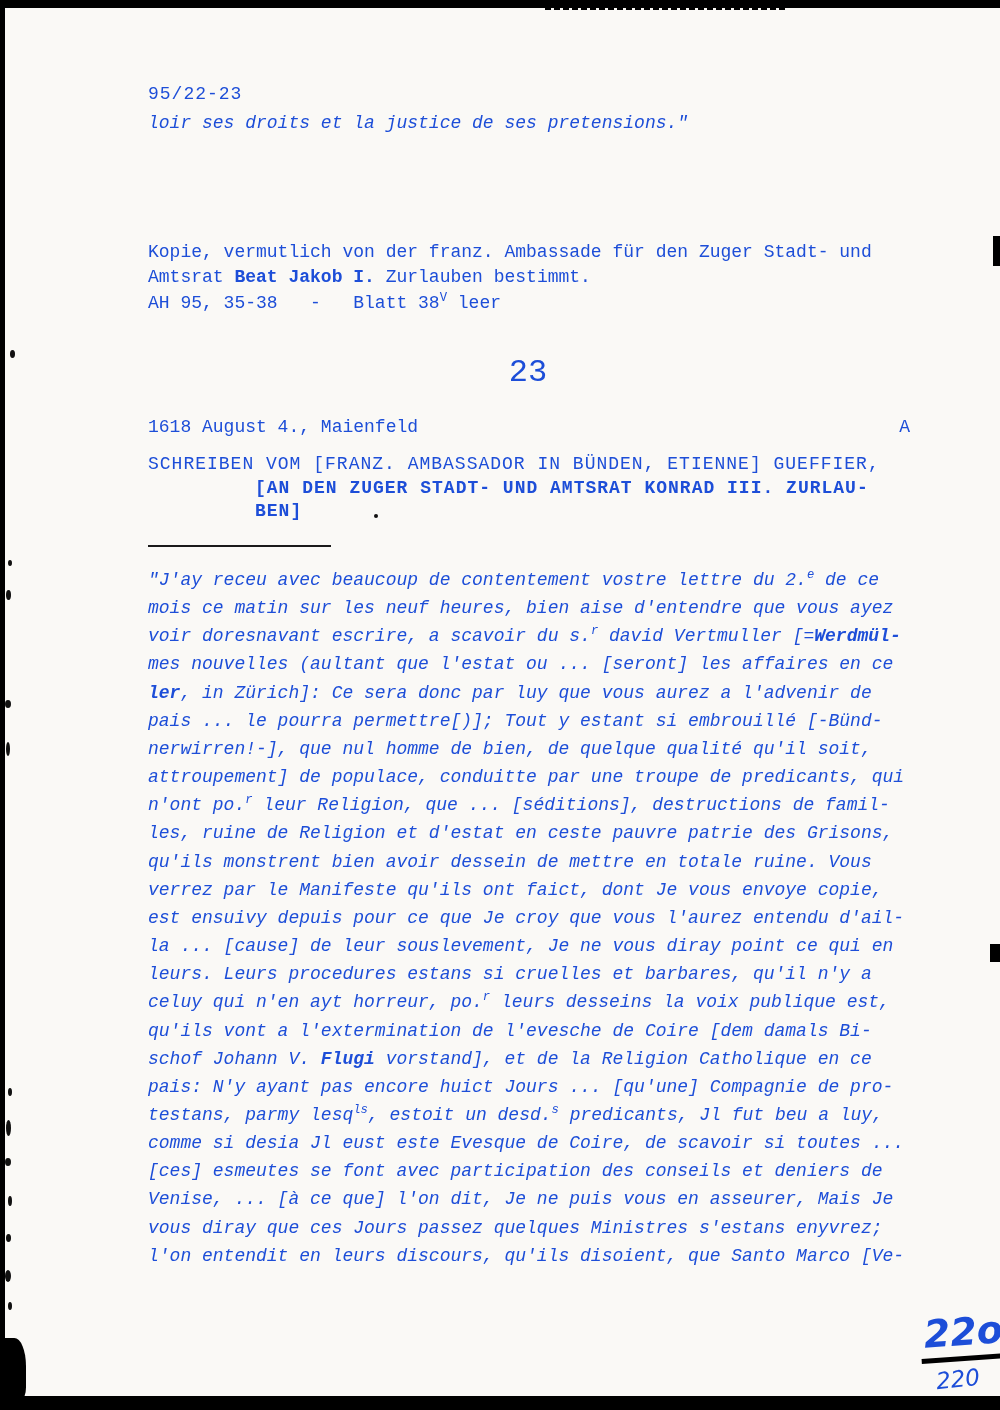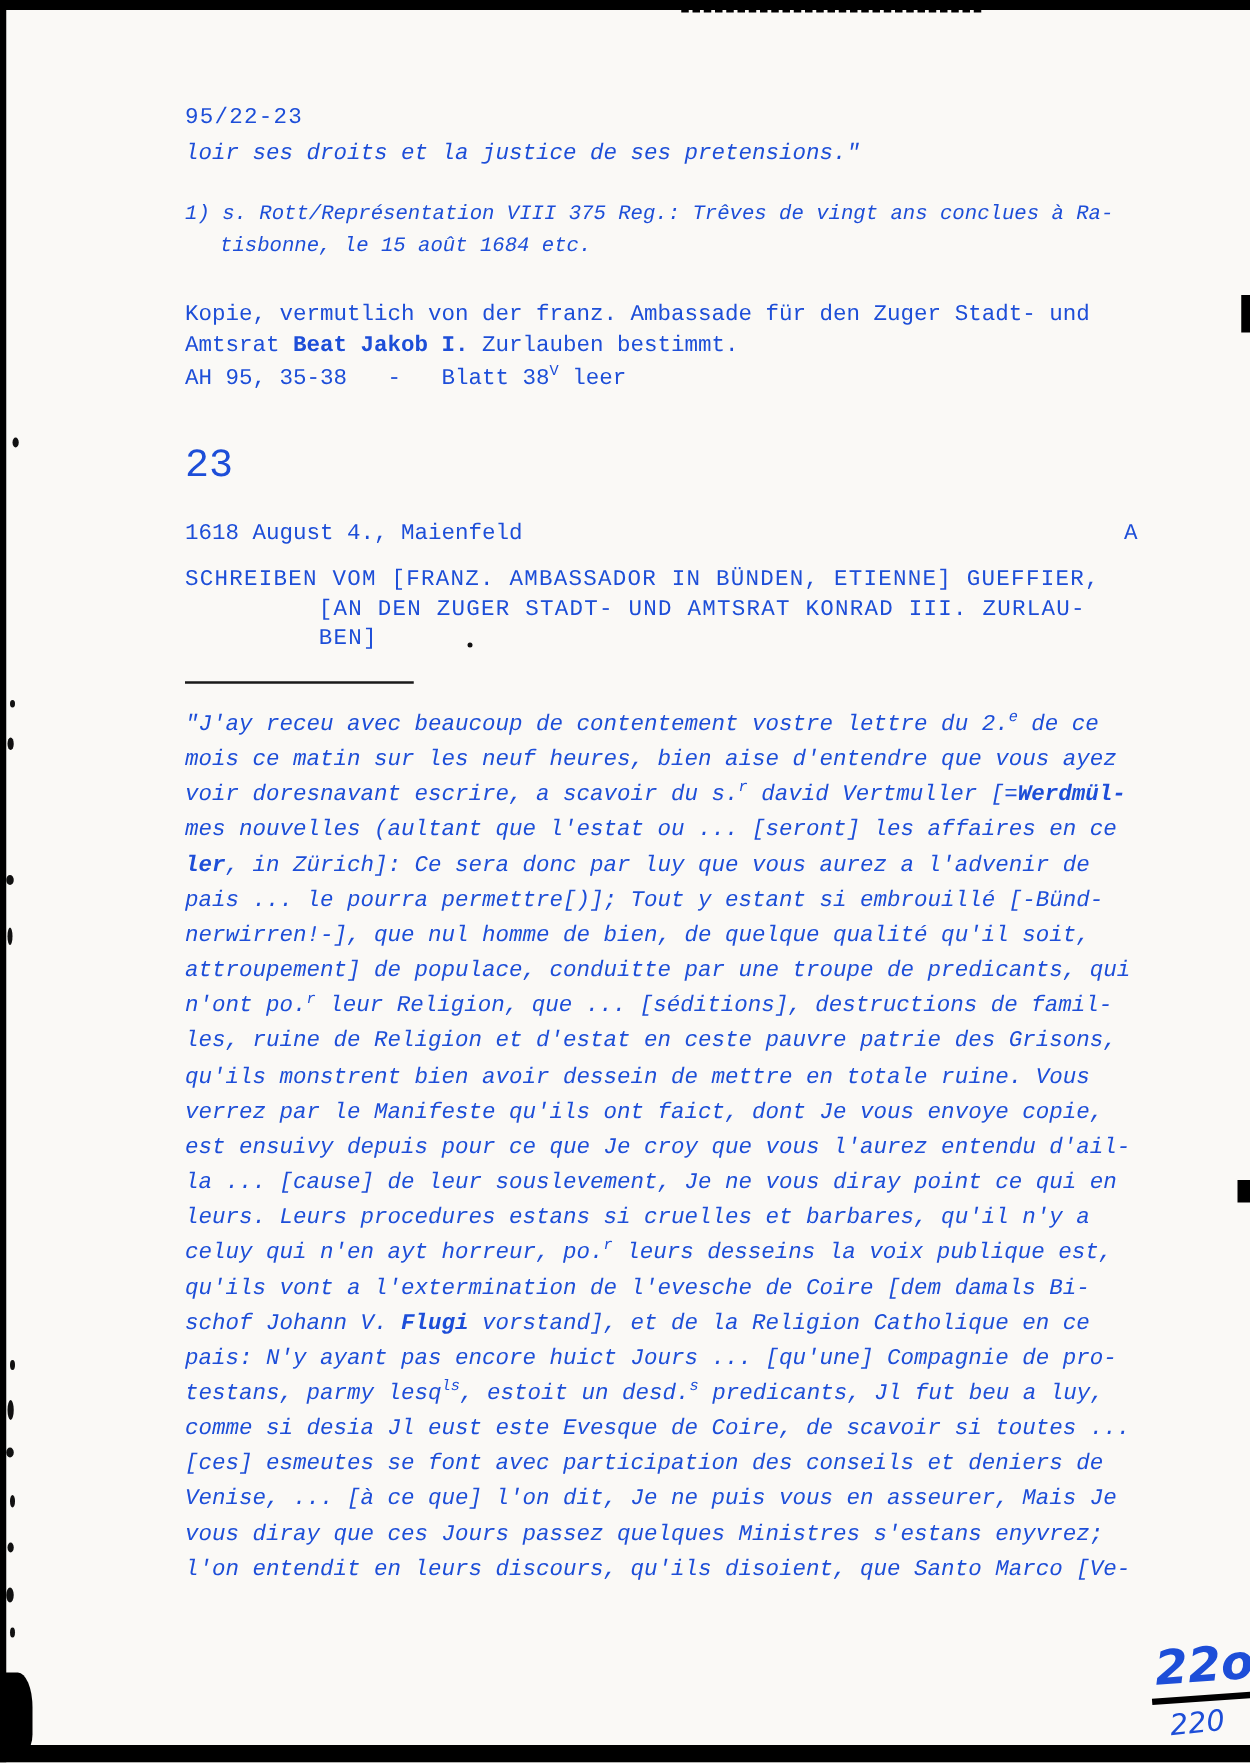--- a/index.html
+++ b/index.html
@@ -7,24 +7,24 @@
   .page{position:relative;width:1000px;height:1410px;background:#faf9f6;overflow:hidden;color:#1d4ed8;}
   .abs{position:absolute;}
   .b{font-weight:bold;}
   sup{font-size:68%;line-height:0;}
   .tline{white-space:pre;}
   #archive-ref{left:148px;top:84px;font-size:18px;letter-spacing:1px;}
   #carryover{left:148px;top:113px;font-size:18px;font-style:italic;}
   #footnote{left:148px;top:158px;font-size:16.5px;font-style:italic;line-height:26px;}
   #footnote .tline:nth-child(2){padding-left:28px;}
   #provenance{left:148px;top:240px;font-size:18px;line-height:25.3px;}
-  #doc-number{left:148px;top:354px;width:760px;text-align:left;font-size:32px;}
+  #doc-number{left:148px;top:354px;width:760px;text-align:center;font-size:32px;}
   #date-row{left:148px;top:417px;width:762px;display:flex;justify-content:space-between;font-size:18px;}
   #heading{left:148px;top:453px;font-size:18px;line-height:23.5px;letter-spacing:1px;}
-  #heading .tline:nth-child(n+2){padding-left:107px;}
+  #heading .tline:nth-child(n+2){padding-left:107px;font-weight:bold;}
   #rule{left:148px;top:545px;width:183px;height:2px;background:#1a1a1a;}
   #letter-body{left:148px;top:566px;font-size:18px;font-style:italic;line-height:28.15px;}
   .edge{background:#000;}
   #hw-big{left:920px;top:1310px;font-family:"DejaVu Sans",sans-serif;font-style:italic;font-weight:bold;font-size:38px;border-bottom:5px solid #000;padding:0 4px 2px 4px;transform:rotate(-4deg);}
   #hw-small{left:936px;top:1366px;font-family:"DejaVu Sans",sans-serif;font-style:italic;font-size:23px;transform:rotate(-6deg);}
   .speck{position:absolute;background:#111;border-radius:50%;}
 </style>
 </head>
 <body>
 
@@ -48,24 +48,20 @@
   <div class="speck" style="left:8px;top:1196px;width:4px;height:10px"></div>
   <div class="speck" style="left:6px;top:1234px;width:5px;height:8px"></div>
   <div class="speck" style="left:5px;top:1270px;width:6px;height:12px"></div>
   <div class="speck" style="left:8px;top:1302px;width:4px;height:8px"></div>
   <div class="speck" style="left:374px;top:514px;width:4px;height:4px"></div>
 
   <div id="archive-ref" class="abs">95/22-23</div>
 
   <div id="carryover" class="abs">loir ses droits et la justice de ses pretensions."</div>
 
-  <div id="footnote" class="abs">
-      <div class="tline"><span>1) s. Rott/Représentation VIII 375 Reg.: Trêves de vingt ans conclues à Ra-</span></div>
-      <div class="tline"><span>tisbonne, le 15 août 1684 etc.</span></div>
-    </div>
 
   <div id="provenance" class="abs">
       <div class="tline"><span>Kopie, vermutlich von der franz. Ambassade für den Zuger Stadt- und</span></div>
       <div class="tline"><span>Amtsrat </span><span class="b">Beat Jakob I.</span><span> Zurlauben bestimmt.</span></div>
       <div class="tline"><span>AH 95, 35-38   -   Blatt 38</span><sup>V</sup><span> leer</span></div>
     </div>
 
   <div id="doc-number" class="abs">23</div>
 
   <div id="date-row" class="abs">

